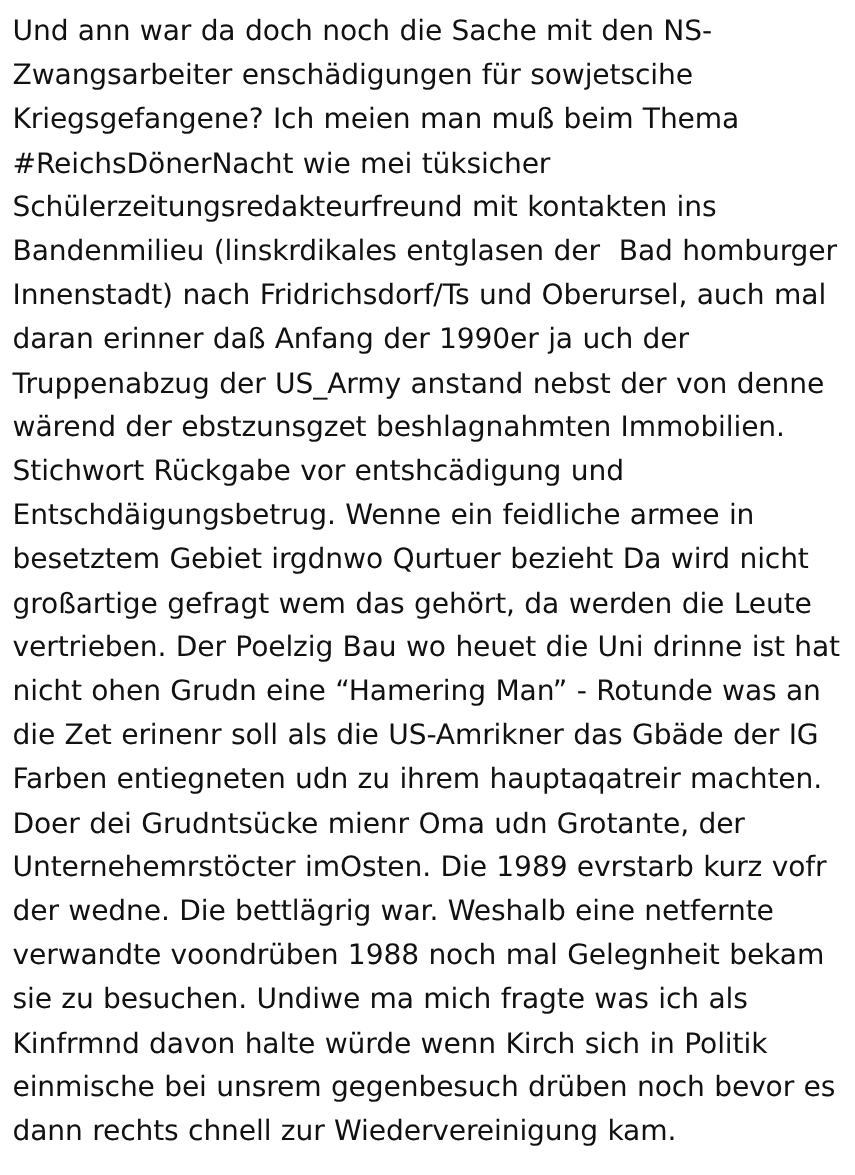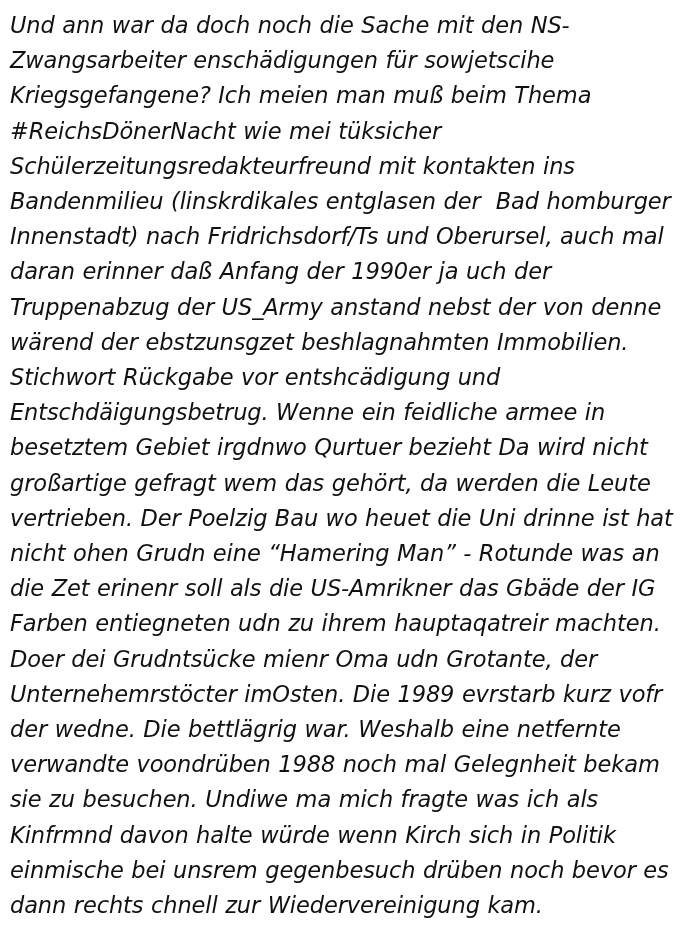--- a/index.html
+++ b/index.html
@@ -18,19 +18,18 @@
     box-sizing: border-box;
     width: 684px;
     padding: 8px 10px 0 10px;
     font-size: 22.5px;
     line-height: 35.2px;
     letter-spacing: -0.1px;
     word-spacing: 0.5px;
     color: #111111;
     white-space: pre-wrap;
     text-align: left;
-    font-style: italic;
   }
 </style>
 </head>
 <body style="background: rgb(255, 255, 255);">
 
 <div id="text-block">Und ann war da doch noch die Sache mit den NS-Zwangsarbeiter enschädigungen für sowjetscihe Kriegsgefangene? Ich meien man muß beim Thema #ReichsDönerNacht wie mei tüksicher Schülerzeitungsredakteurfreund mit kontakten ins Bandenmilieu (linskrdikales entglasen der  Bad homburger Innenstadt) nach Fridrichsdorf/Ts und Oberursel, auch mal daran erinner daß Anfang der 1990er ja uch der Truppenabzug der US_Army anstand nebst der von denne wärend der ebstzunsgzet beshlagnahmten Immobilien. Stichwort Rückgabe vor entshcädigung und Entschdäigungsbetrug. Wenne ein feidliche armee in besetztem Gebiet irgdnwo Qurtuer bezieht Da wird nicht großartige gefragt wem das gehört, da werden die Leute vertrieben. Der Poelzig Bau wo heuet die Uni drinne ist hat nicht ohen Grudn eine “Hamering Man” - Rotunde was an die Zet erinenr soll als die US-Amrikner das Gbäde der IG Farben entiegneten udn zu ihrem hauptaqatreir machten. Doer dei Grudntsücke mienr Oma udn Grotante, der Unternehemrstöcter imOsten. Die 1989 evrstarb kurz vofr der wedne. Die bettlägrig war. Weshalb eine netfernte verwandte voondrüben 1988 noch mal Gelegnheit bekam sie zu besuchen. Undiwe ma mich fragte was ich als Kinfrmnd davon halte würde wenn Kirch sich in Politik einmische bei unsrem gegenbesuch drüben noch bevor es dann rechts chnell zur Wiedervereinigung kam.</div>
 
 </body></html>

